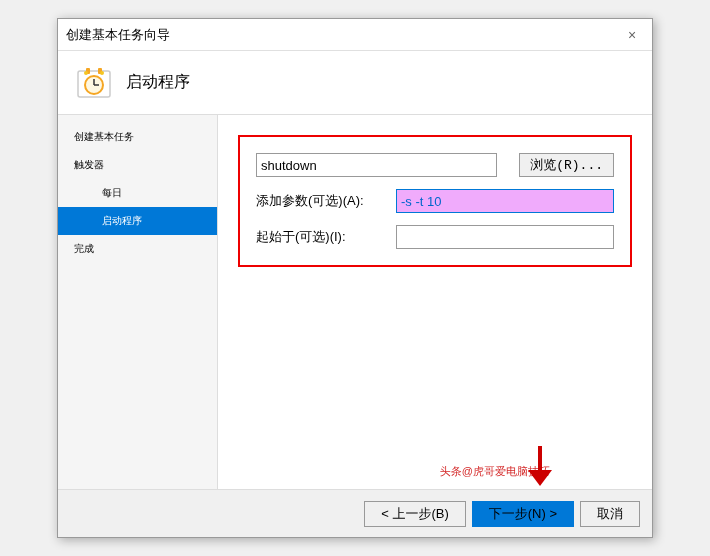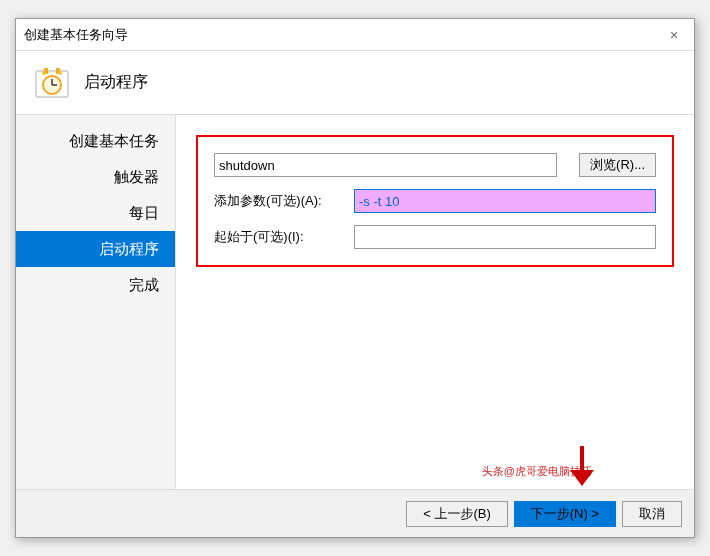--- a/index.html
+++ b/index.html
@@ -8,21 +8,21 @@
       font-size: 13px;
       background: #f0f0f0;
       display: flex;
       justify-content: center;
       align-items: center;
       width: 710px;
       height: 556px;
       overflow: hidden;
     }
     .dialog {
-      width: 680px;
+      width: 596px;
       height: 520px;
       background: #ffffff;
       border: 1px solid #999;
       box-shadow: 2px 2px 10px rgba(0,0,0,0.3);
       display: flex;
       flex-direction: column;
       position: relative;
     }
     .title-bar {
       background: #ffffff;
@@ -85,26 +85,25 @@
       width: 160px;
       background: #f5f5f5;
       border-right: 1px solid #ddd;
       padding: 8px 0;
       flex-shrink: 0;
     }
     .sidebar-item {
       padding: 6px 16px;
       cursor: pointer;
       color: #000;
-      font-size: 15px;
+      font-size: 10px;
       line-height: 1.6;
-      text-align: right;
     }
     .sidebar-item.indent {
-      padding-left: 28px;
+      padding-left: 44px;
     }
     .sidebar-item.active {
       background: #0078d7;
       color: #ffffff;
     }
 
     .main-panel {
       flex: 1;
       padding: 20px;
       position: relative;
@@ -150,21 +149,21 @@
       background: #f0abfc;
       color: #0066cc;
     }
     .browse-btn {
       height: 24px;
       padding: 0 10px;
       font-size: 13px;
       border: 1px solid #999;
       background: #f0f0f0;
       cursor: pointer;
-      font-family: Liberation Sans, sans-serif;
+      font-family: Liberation Mono, monospace;
       white-space: nowrap;
     }
 
     .footer {
       height: 48px;
       background: #f0f0f0;
       border-top: 1px solid #ddd;
       display: flex;
       align-items: center;
       justify-content: flex-end;

